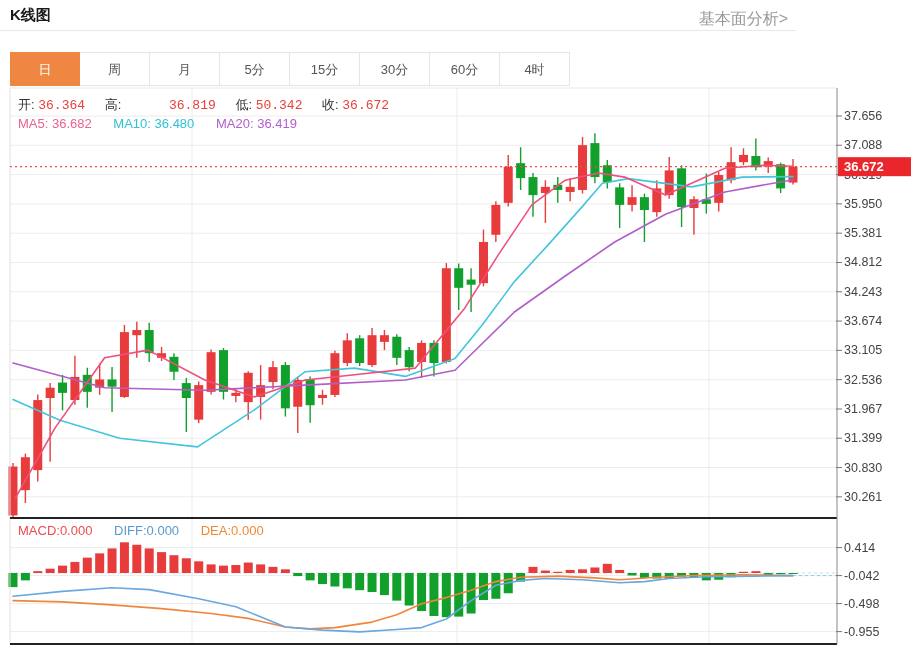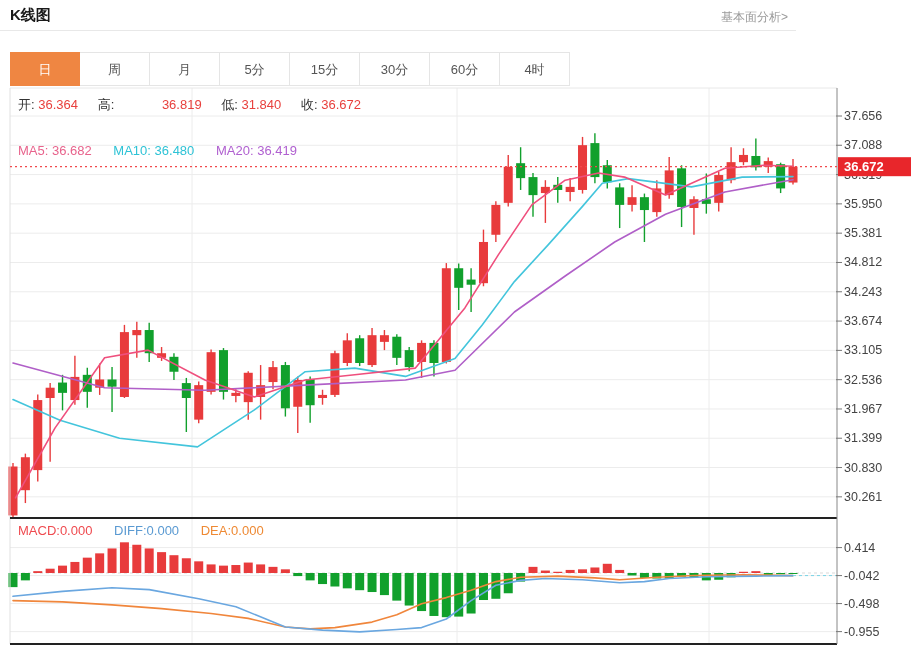--- a/index.html
+++ b/index.html
@@ -1,32 +1,32 @@
 <!DOCTYPE html>
 <html><head>
 <meta charset="utf-8">
 <style>
   html,body{margin:0;padding:0;background:#fff;}
   body{width:919px;height:649px;position:relative;overflow:hidden;
        font-family:"Liberation Sans","DejaVu Sans",sans-serif;}
   .hdr{position:absolute;left:0;top:0;width:796px;height:30px;border-bottom:1px solid #e8e8e8;background:#fff;z-index:5;}
   .hdr-title{position:absolute;left:10px;top:6px;font-size:15px;font-weight:bold;color:#1a1a1a;}
-  .hdr-link{position:absolute;right:8px;top:9px;font-size:12px;color:#999;cursor:pointer;text-decoration:none;}
+  .hdr-link{position:absolute;right:8px;top:9px;font-size:16px;color:#999;cursor:pointer;text-decoration:none;}
   .tabs{position:absolute;left:10px;top:52px;display:flex;z-index:5;background:#fff;}
   .tab{width:70px;height:34px;line-height:34px;text-align:center;font-size:13px;color:#555;
        border:1px solid #e5e5e5;border-left:none;background:#fff;cursor:pointer;box-sizing:border-box;}
   .tab:first-child{border-left:1px solid #e5e5e5;}
   .tab.active{background:#ef8642;border-color:#ef8642;color:#fff;}
   svg#chart{position:absolute;left:0;top:0;z-index:1;}
   .overlay{position:absolute;z-index:3;font-size:13px;white-space:nowrap;}
   .ov-ohlc{left:18px;top:96px;}
-  .ov-ma{left:18px;top:116px;margin-top:27px;}
+  .ov-ma{left:18px;top:116px;}
   .ov-macd{left:18px;top:523px;}
   .ov-ohlc .lbl{color:#333;}
-  .ov-ohlc .val{margin-right:16px;}
+  .ov-ohlc .val{margin-right:16px;font-family:Liberation Mono, monospace;}
   .grp{margin-right:18px;}
 </style>
 </head>
 <body>
 
 <div class="hdr">
   <div class="hdr-title">K线图</div>
   <a class="hdr-link">基本面分析&gt;</a>
 </div>
 
@@ -307,21 +307,21 @@
     <rect x="838" y="157.18742514970089" width="73" height="19" fill="#e8262b"></rect>
     <text x="844" y="171.18742514970089" font-size="13" font-weight="bold" fill="#ffffff" font-family="Liberation Sans, sans-serif">36.672</text>
   </svg>
 
 <div class="overlay ov-ohlc">
   <span class="lbl">开:</span>
   <span class="val" style="color: rgb(232, 64, 61);">36.364</span>
   <span class="lbl">高:</span>
   <span class="val" style="color: rgb(232, 64, 61); margin-left: 44px;">36.819</span>
   <span class="lbl">低:</span>
-  <span class="val" style="color: rgb(232, 64, 61);">31.840</span>
+  <span class="val" style="color: rgb(232, 64, 61);">50.342</span>
   <span class="lbl">收:</span>
   <span class="val" style="color: rgb(232, 64, 61);">36.672</span>
 </div>
 
 <div class="overlay ov-ma">
   <span class="grp" style="color: rgb(232, 99, 140);"><span>MA5:</span> <span>36.682</span></span>
   <span class="grp" style="color: rgb(46, 195, 214);"><span>MA10:</span> <span>36.480</span></span>
   <span class="grp" style="color: rgb(176, 96, 208);"><span>MA20:</span> <span>36.419</span></span>
 </div>
 

